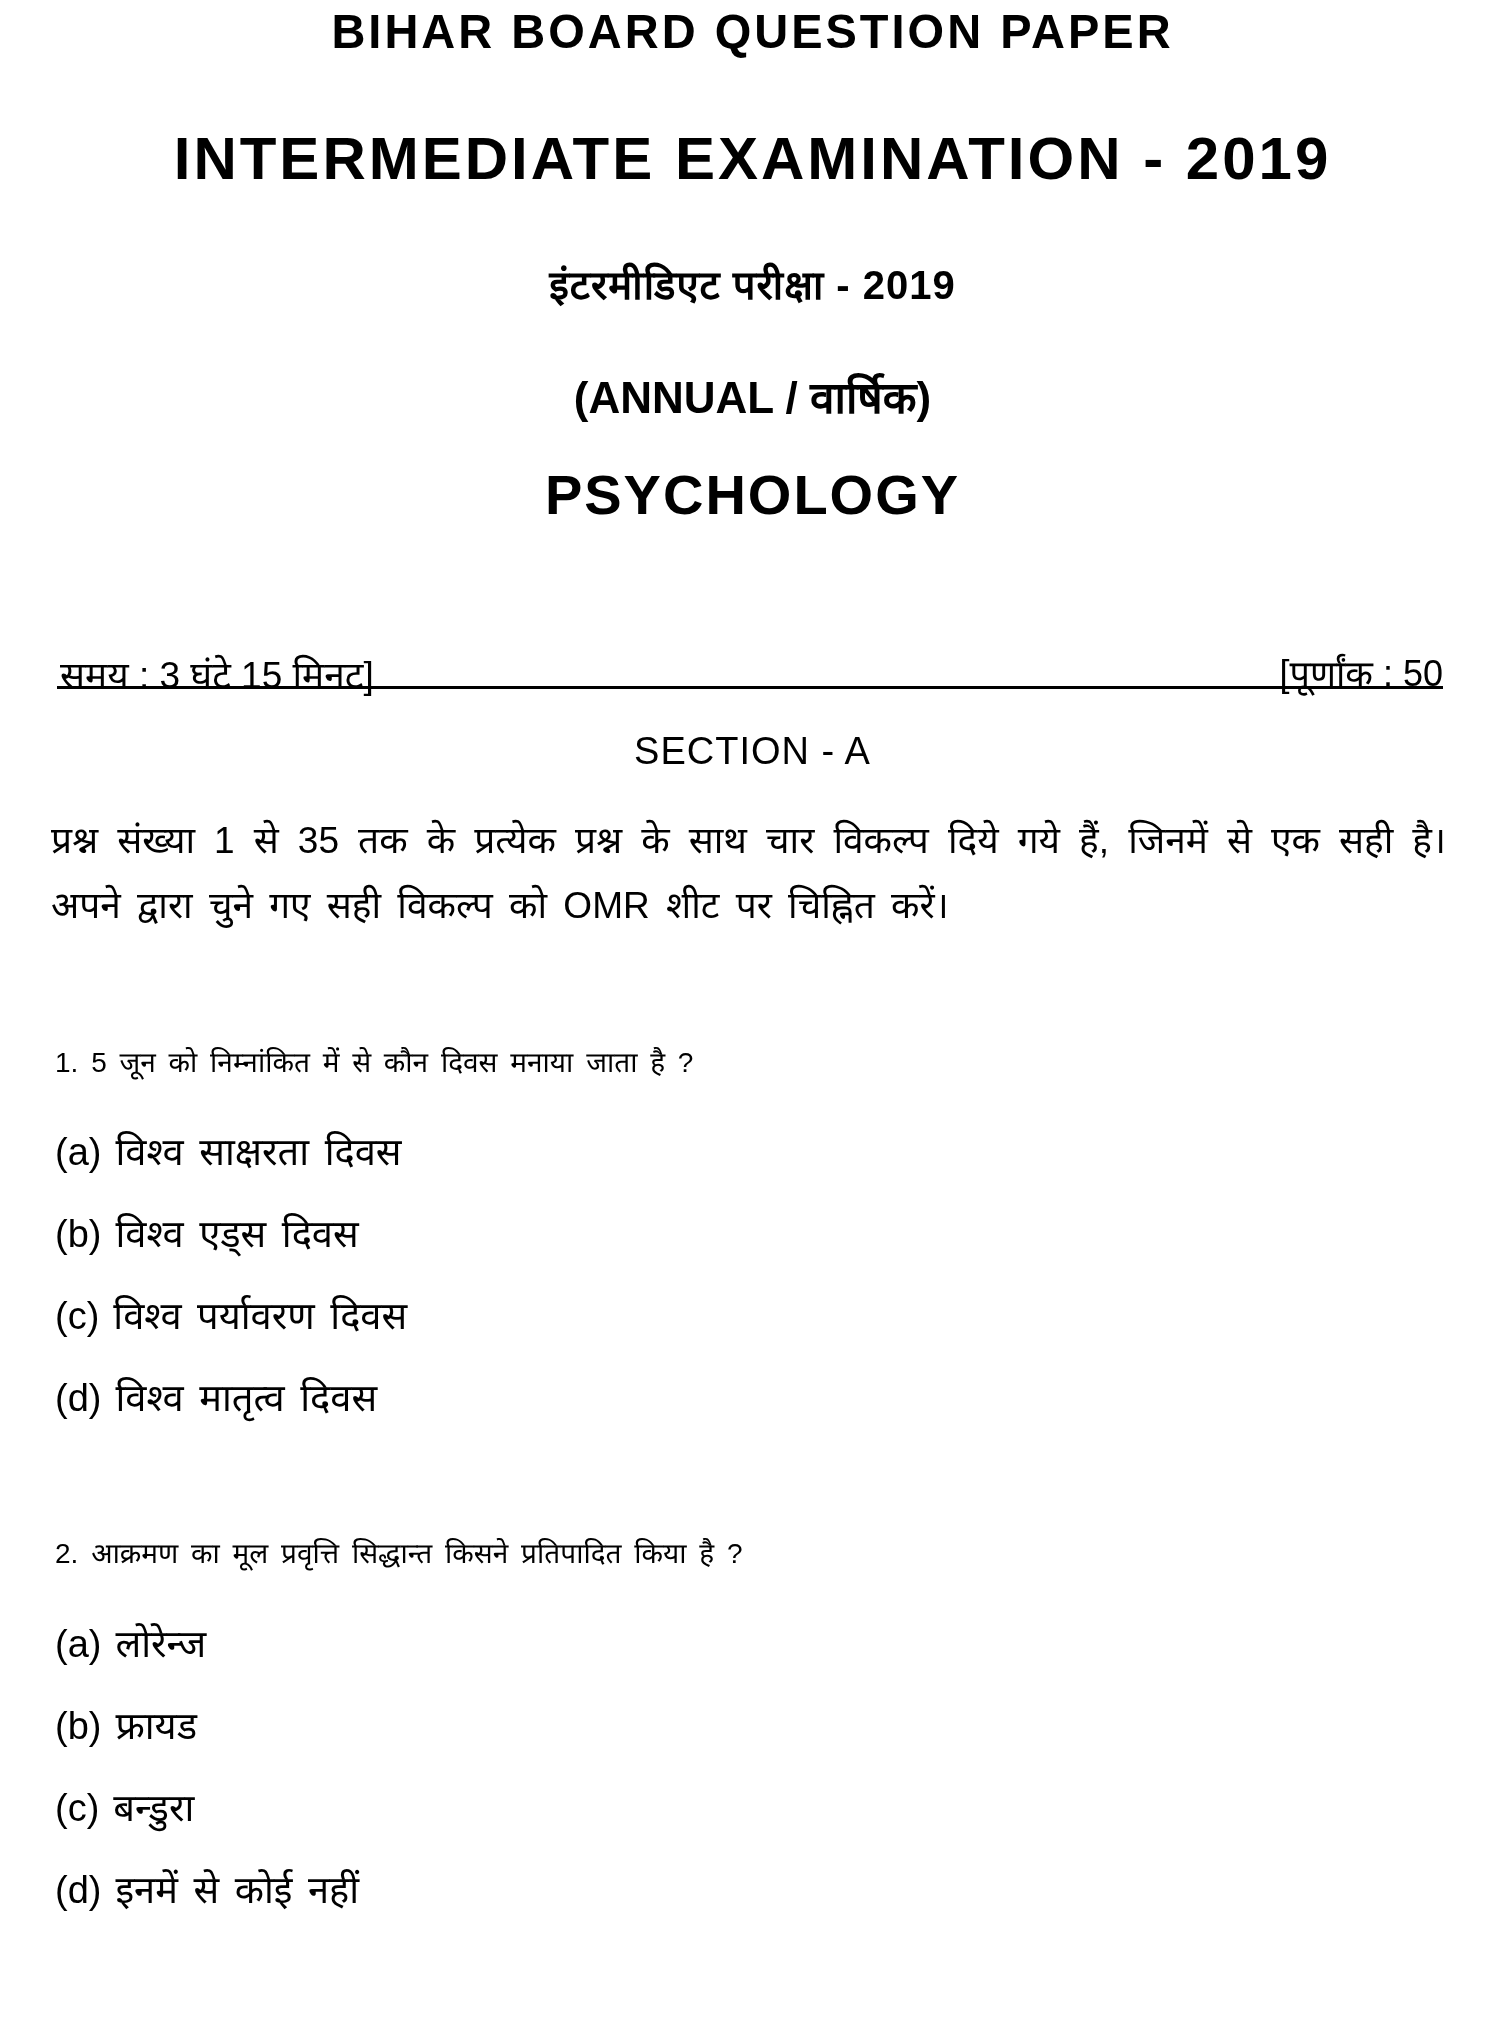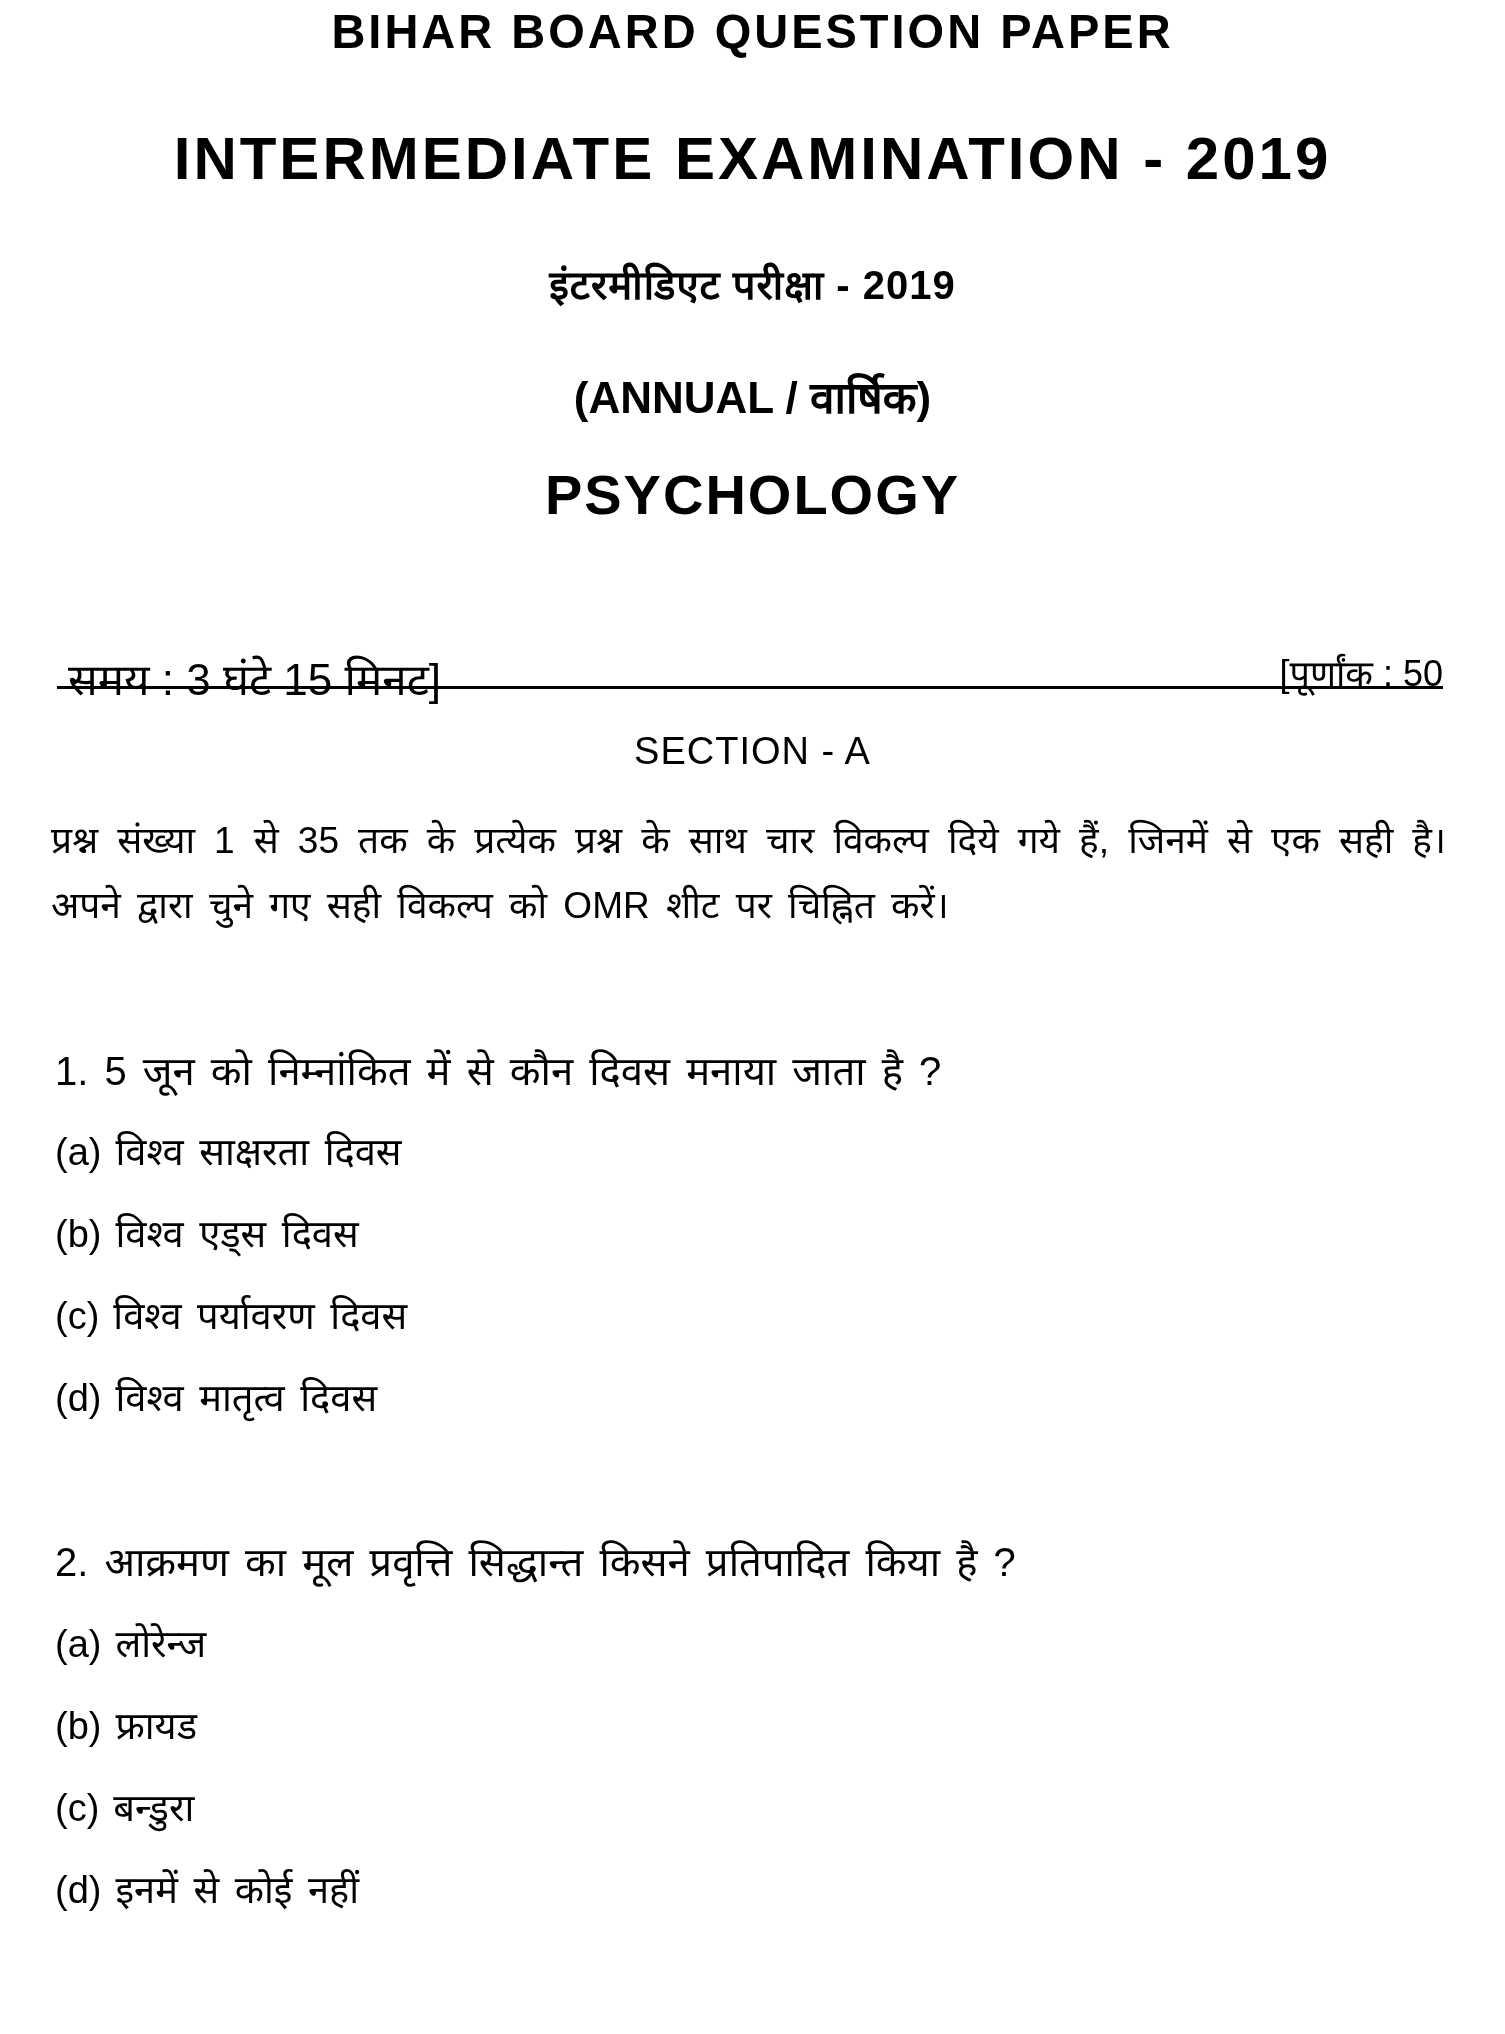--- a/index.html
+++ b/index.html
@@ -22,28 +22,28 @@
   }
   .h-annual {
     top: 366px; font-size: 44px; font-weight: bold;
   }
   .h-subject {
     top: 462px; font-size: 56px; font-weight: bold; letter-spacing: 2px;
   }
   .meta-line {
     position: absolute; left: 57px; top: 686px; width: 1386px; height: 3px; background: #000;
   }
-  .meta-time { left: 60px; top: 648px; font-size: 44px; margin-left: 8px; }
+  .meta-time { left: 60px; top: 648px; font-size: 37px; }
   .meta-marks { right: 62px; top: 648px; font-size: 36px; text-align: right; }
   .section { top: 730px; font-size: 38px; letter-spacing: 1px; }
   .instructions {
     position: absolute; left: 51px; top: 808px; width: 1395px;
     font-size: 37px; line-height: 65px; text-align: justify; word-spacing: 6px;
   }
-  .question { left: 55px; font-size: 40px; word-spacing: 5px; }
+  .question { left: 55px; font-size: 28px; word-spacing: 5px; }
   .option { left: 55px; font-size: 38px; word-spacing: 5px; }
   .opt-label { display: inline-block; margin-right: 14px; }
 </style>
 </head>
 <body>
 
 <div>
   <div class="abs center h-board">BIHAR BOARD QUESTION PAPER</div>
   <div class="abs center h-exam">INTERMEDIATE EXAMINATION - 2019</div>
   <div class="abs center h-hindi">इंटरमीडिएट परीक्षा - 2019</div>

